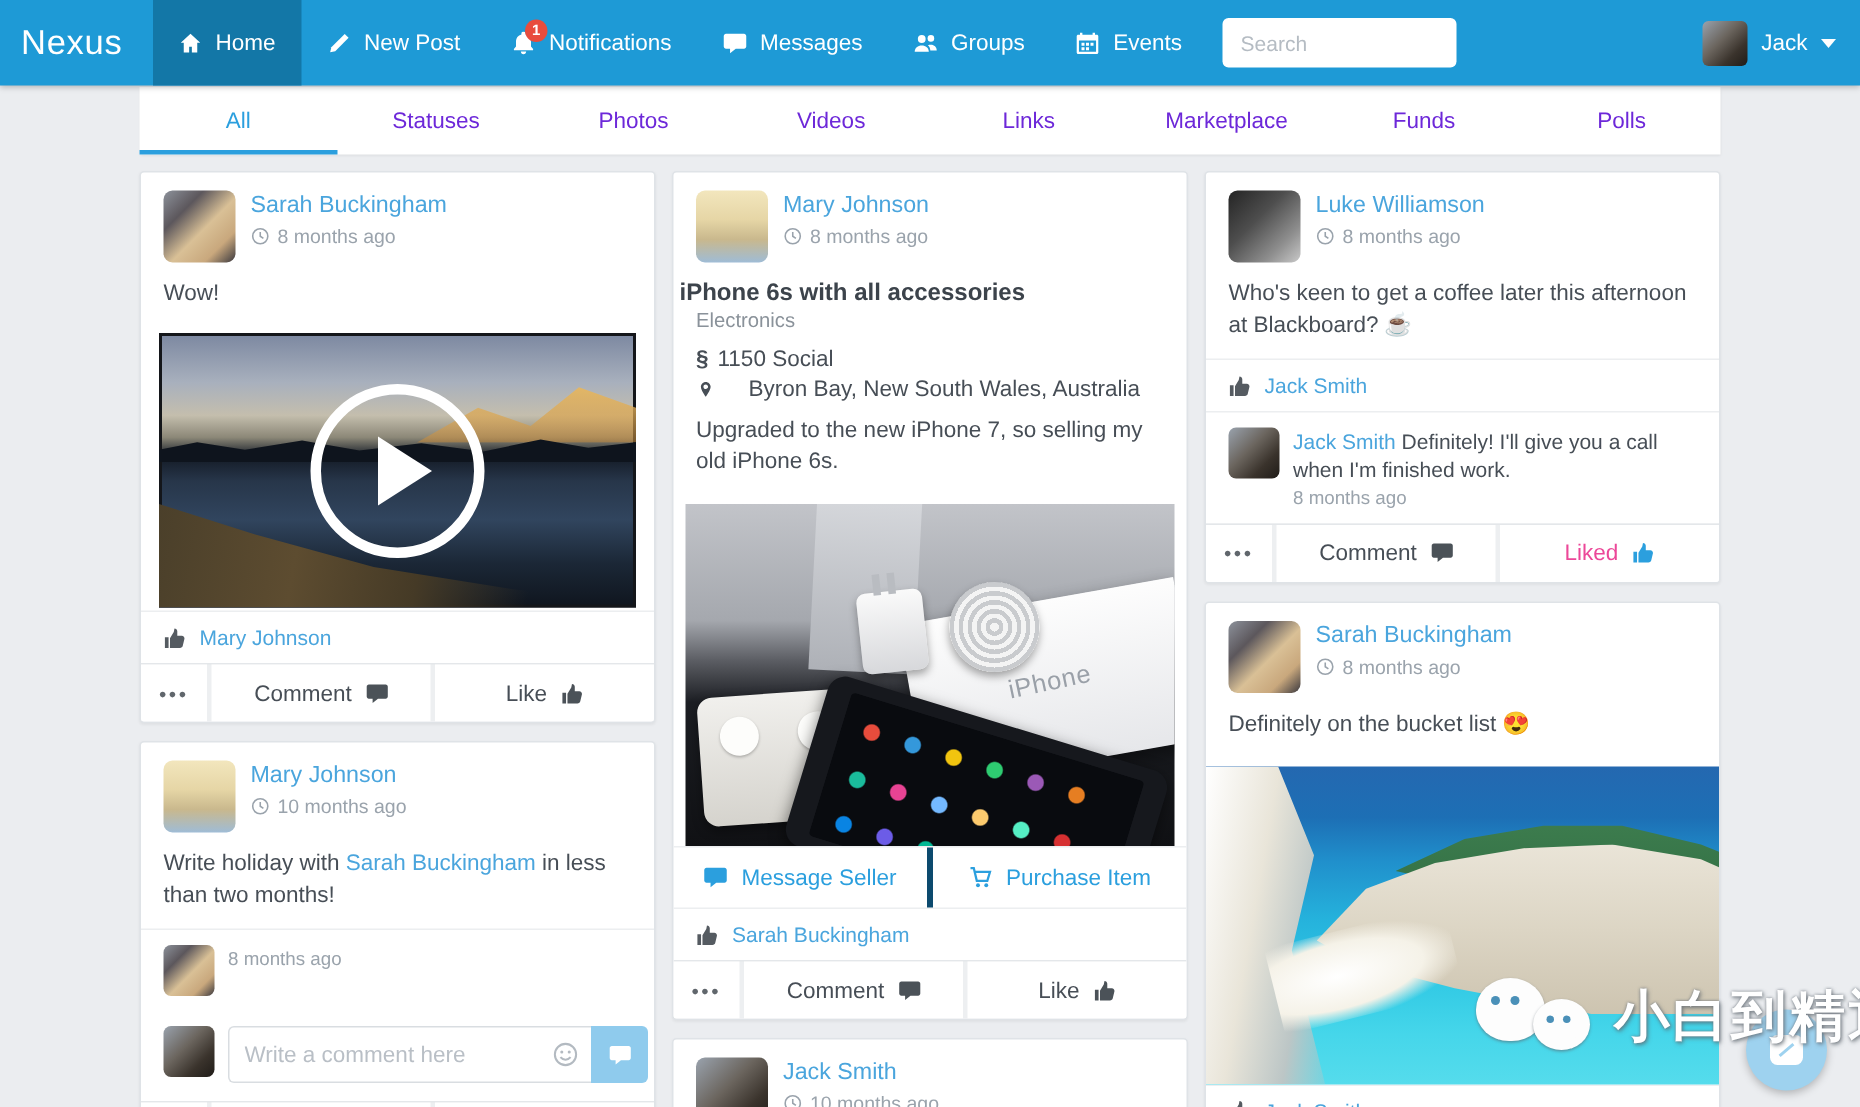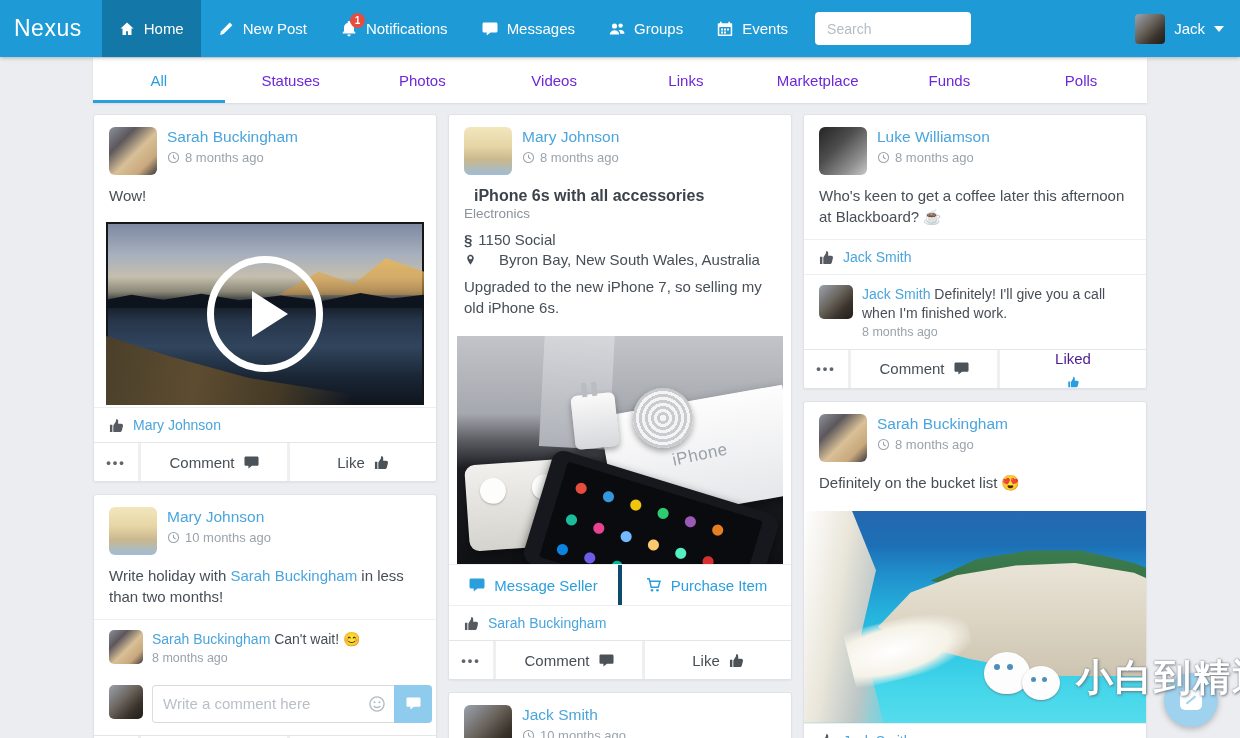--- a/index.html
+++ b/index.html
@@ -56,21 +56,21 @@
   .av-sarah { background:linear-gradient(135deg,#8d929b 0%,#5c575c 28%,#d9c096 55%,#c9a87d 78%,#3a383e 100%); }
   .av-mary  { background:linear-gradient(180deg,#f2e6bd 0%,#e6d6a6 40%,#c9b88d 68%,#9fbcd6 100%); }
   .av-luke  { background:linear-gradient(135deg,#242424 0%,#4e4e4e 40%,#8f8f8f 75%,#c9c9c9 100%); }
   .av-jack  { background:linear-gradient(135deg,#9aa3ae 0%,#6b655e 42%,#3a332c 72%,#201c18 100%); }
   .author { color:#4aa5dd; font-size:15.5px; line-height:1.25; cursor:pointer; }
   .time { color:#9aa3ac; font-size:13px; display:flex; align-items:center; gap:5px; margin-top:4px; }
   .time svg { width:13px; height:13px; }
 
   .post-text { padding:2px 15px 12px; font-size:15px; line-height:1.4; color:#474e56; }
   .inline-link { color:#4aa5dd; cursor:pointer; }
-  .listing-title { padding:4px 25px 0; font-size:16px; font-weight:bold; color:#3c434b; }
+  .listing-title { padding:4px 4px 0; font-size:16px; font-weight:bold; color:#3c434b; }
   .listing-cat { padding:1px 15px 8px; font-size:13.5px; color:#8a929a; }
   .listing-price { padding:2px 15px 2px; font-size:15px; color:#474e56; display:flex; align-items:center; gap:6px; }
   .currency-glyph { font-size:15px; color:#474e56; font-weight:bold; }
   .listing-loc { padding:1px 15px 6px; font-size:15px; color:#474e56; display:flex; align-items:flex-end; gap:22px; }
   .listing-loc svg { width:13px; height:15px; fill:#474e56; }
 
   .likes-row { border-top:1px solid #eceef0; padding:9px 15px; display:flex; align-items:center; gap:9px; font-size:14px; }
   .likes-row svg { width:15px; height:15px; fill:#555b61; }
   .likes-row a { color:#4aa5dd; text-decoration:none; cursor:pointer; }
 
@@ -86,21 +86,21 @@
   .ci-smiley { position:absolute; right:46px; top:10px; width:18px; height:18px; color:#b3bac1; cursor:pointer; }
   .ci-smiley svg { width:18px; height:18px; }
   .send-btn { width:38px; height:38px; border:none; background:#8fcbed; border-radius:0 4px 4px 0; display:flex; align-items:center; justify-content:center; cursor:pointer; }
   .send-btn svg { width:15px; height:15px; fill:#fff; }
 
   .actions { display:flex; gap:3px; background:#edeff1; border-top:1px solid #e4e7ea; }
   .action-cell { background:#fff; height:38px; display:flex; align-items:center; justify-content:center; gap:9px; font-size:15px; color:#474e56; cursor:pointer; }
   .action-cell svg { width:15px; height:15px; fill:#4b5258; }
   .action-more { width:44px; flex:none; font-size:13px; font-weight:bold; color:#60666c; letter-spacing:2px; }
   .action-flex { flex:1; }
-  .action-cell.liked { color:#4c1d95;flex-direction:column; }
+  .action-cell.liked { color:#ec4899; }
   .action-cell.liked svg { fill:#2b9fde; }
 
   .mk-actions { display:flex; border-top:1px solid #eceef0; }
   .mk-btn { flex:1; height:40px; display:flex; align-items:center; justify-content:center; gap:9px; color:#2b9fde; font-size:15px; cursor:pointer; }
   .mk-btn + .mk-btn { border-left:4px solid #0c4a6e; }
   .mk-btn svg { width:16px; height:16px; fill:#2b9fde; }
   .mk-btn svg.stroke { fill:none; stroke:#2b9fde; stroke-width:1.5; }
 
   
   .media-video { margin:4px 12px 2px; height:183px; position:relative; overflow:hidden;
@@ -336,21 +336,20 @@
                 <path d="M8 4.5V8l2.6 1.8"></path>
               </svg>
             <span>10 months ago</span>
           </div>
         </div>
       </div>
       <div class="post-text"><span>Write holiday with </span><a class="inline-link">Sarah Buckingham</a><span> in less than two months!</span></div>
       <div class="comment-block">
         <div class="avatar-sm av-sarah"></div>
         <div>
-          <div class="comment-body"><span class="comment-author">Sarah Buckingham</span> <span>Can't wait! 😊</span></div>
           <div class="comment-time">8 months ago</div>
         </div>
       </div>
       <div class="comment-input-row">
         <div class="avatar-sm av-jack"></div>
         <div class="ci-wrap">
           <input class="ci-input" type="text" placeholder="Write a comment here" style="">
           <span class="ci-smiley"><svg viewBox="0 0 16 16" fill="none" stroke="currentColor" stroke-width="1.2">
                 <circle cx="8" cy="8" r="6.3"></circle>
                 <circle cx="5.8" cy="6.5" r=".9" fill="currentColor" stroke="none"></circle>

